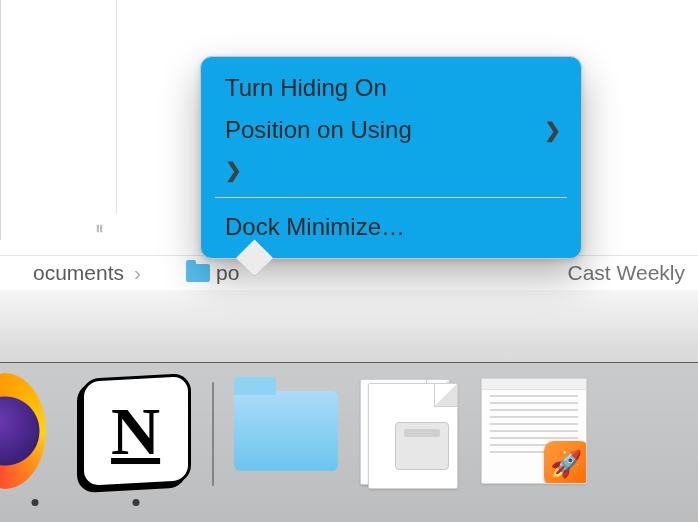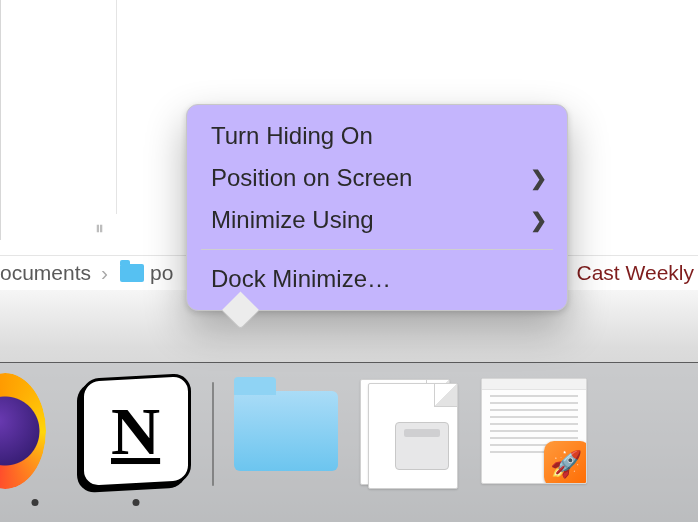--- a/index.html
+++ b/index.html
@@ -53,20 +53,21 @@
     align-items: center;
     font-size: 21px;
     color: #5a5a5a;
     padding-left: 0;
   }
   .path-seg {
     display: inline-flex;
     align-items: center;
     gap: 6px;
     margin-right: 8px;
+    padding-left: 33px;
   }
   .path-seg .chev {
     color: #a9a9a9;
     margin: 0 4px;
   }
   .folder-mini {
     width: 24px;
     height: 18px;
     background: #56c1f2;
     border-radius: 2px;
@@ -77,22 +78,22 @@
     position: absolute;
     left: 0;
     top: -4px;
     width: 10px;
     height: 5px;
     background: #56c1f2;
     border-radius: 2px 2px 0 0;
   }
   .path-right {
     margin-left: auto;
-    padding-right: 4px;
-    color: #7f1d1d;
+    padding-right: 13px;
+    color: #737373;
   }
 
   
   .desktop-bg {
     position: absolute;
     left: 0;
     top: 290px;
     right: 0;
     bottom: 0;
     background: linear-gradient(to bottom, #f6f6f6 0%, #dcdcdc 25%, #b9baba 100%);
@@ -248,30 +249,29 @@
     background:linear-gradient(135deg,#ff9a3c,#ff6a00);
     border-radius:10px;
     display:flex;align-items:center;justify-content:center;
     font-size:26px;
     box-shadow:0 1px 3px rgba(0,0,0,0.3);
   }
 
   
   .context-menu {
     position:absolute;
-    left:186px;
+    left:200px;
     top:56px;
     width:380px;
-    background:#c4b5fd;
+    background:#0ea5e9;
     border:1px solid #c7c7c7;
     border-radius:12px;
     box-shadow: 0 18px 40px rgba(0,0,0,0.30), 0 2px 6px rgba(0,0,0,0.15);
     padding:10px 0;
     z-index:50;
-    margin-top:48px;
   }
   .menu-item {
     display:flex;
     align-items:center;
     justify-content:space-between;
     padding:7px 20px 7px 24px;
     font-size:24px;
     color:#2a2a2a;
     cursor:default;
   }
@@ -369,25 +369,24 @@
     </div>
 
   </div>
 </div>
 
 <div class="context-menu">
   <div class="menu-item">
     <span>Turn Hiding On</span>
   </div>
   <div class="menu-item">
-    <span>Position on Screen</span>
+    <span>Position on Using</span>
     <span class="arrow">❯</span>
   </div>
   <div class="menu-item">
-    <span>Minimize Using</span>
     <span class="arrow">❯</span>
   </div>
   <div class="menu-sep"></div>
   <div class="menu-item">
     <span>Dock Minimize…</span>
   </div>
   <div class="menu-tail"></div>
 </div>
 
 </body></html>

